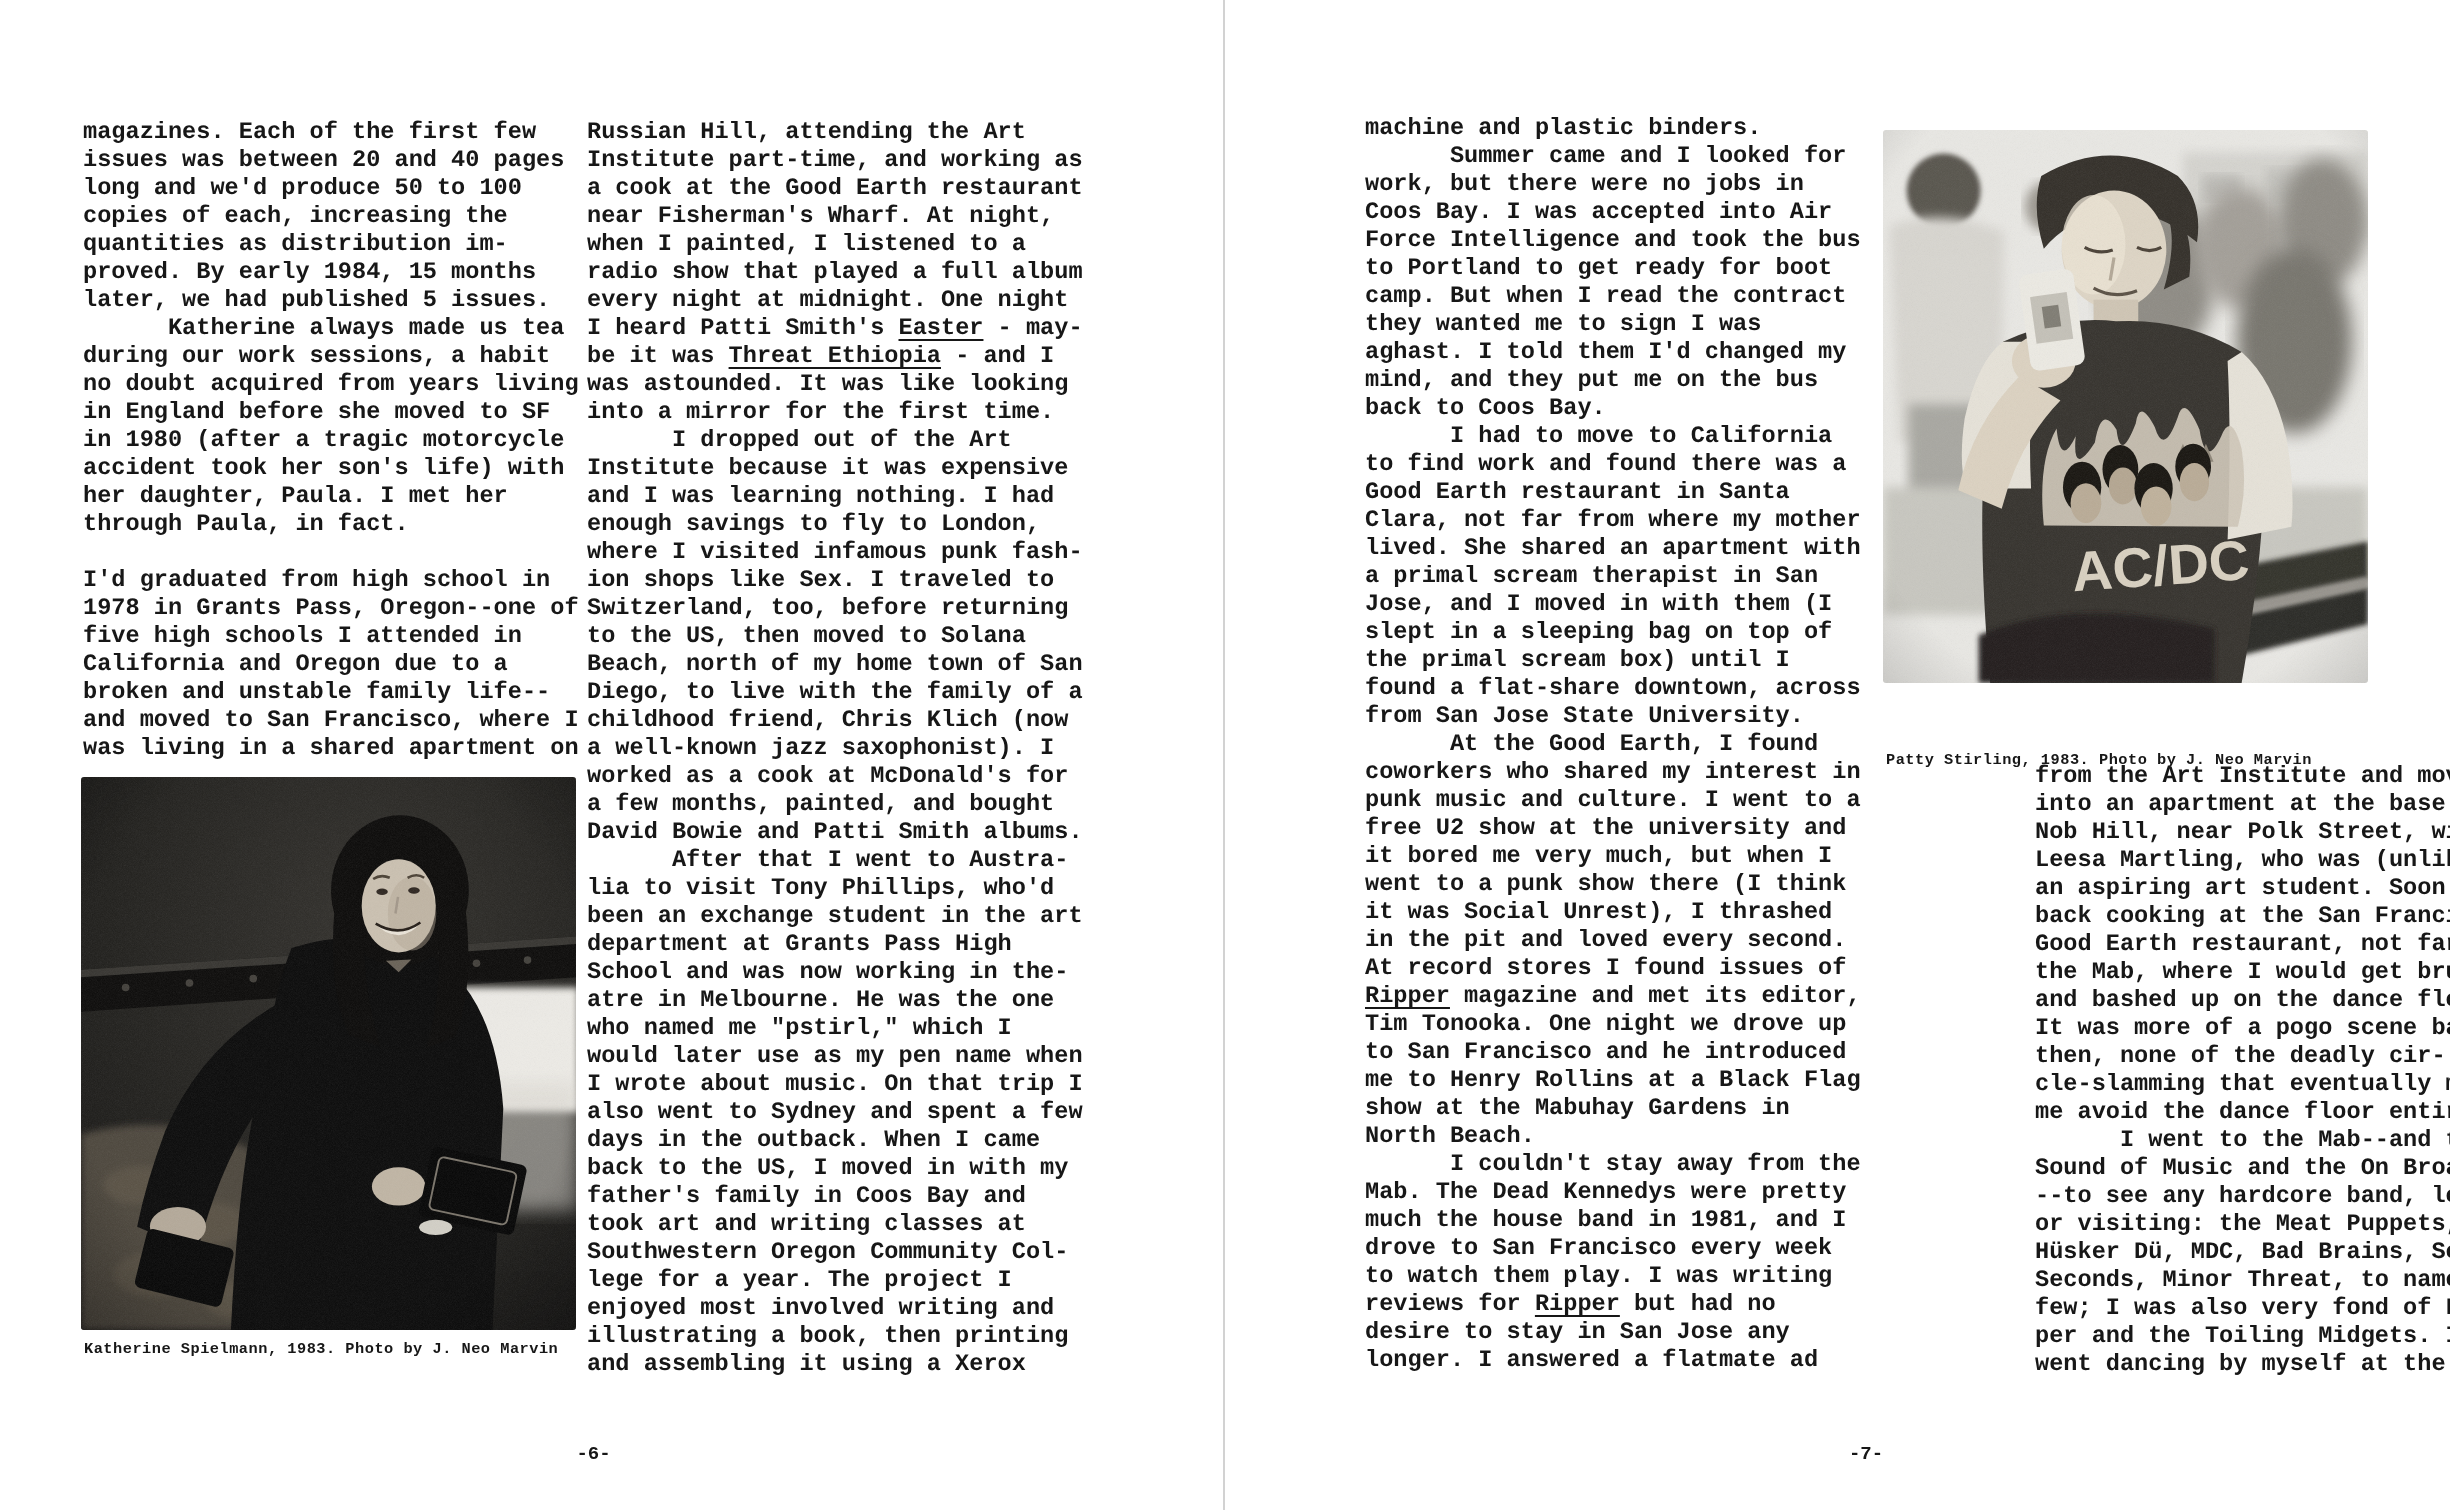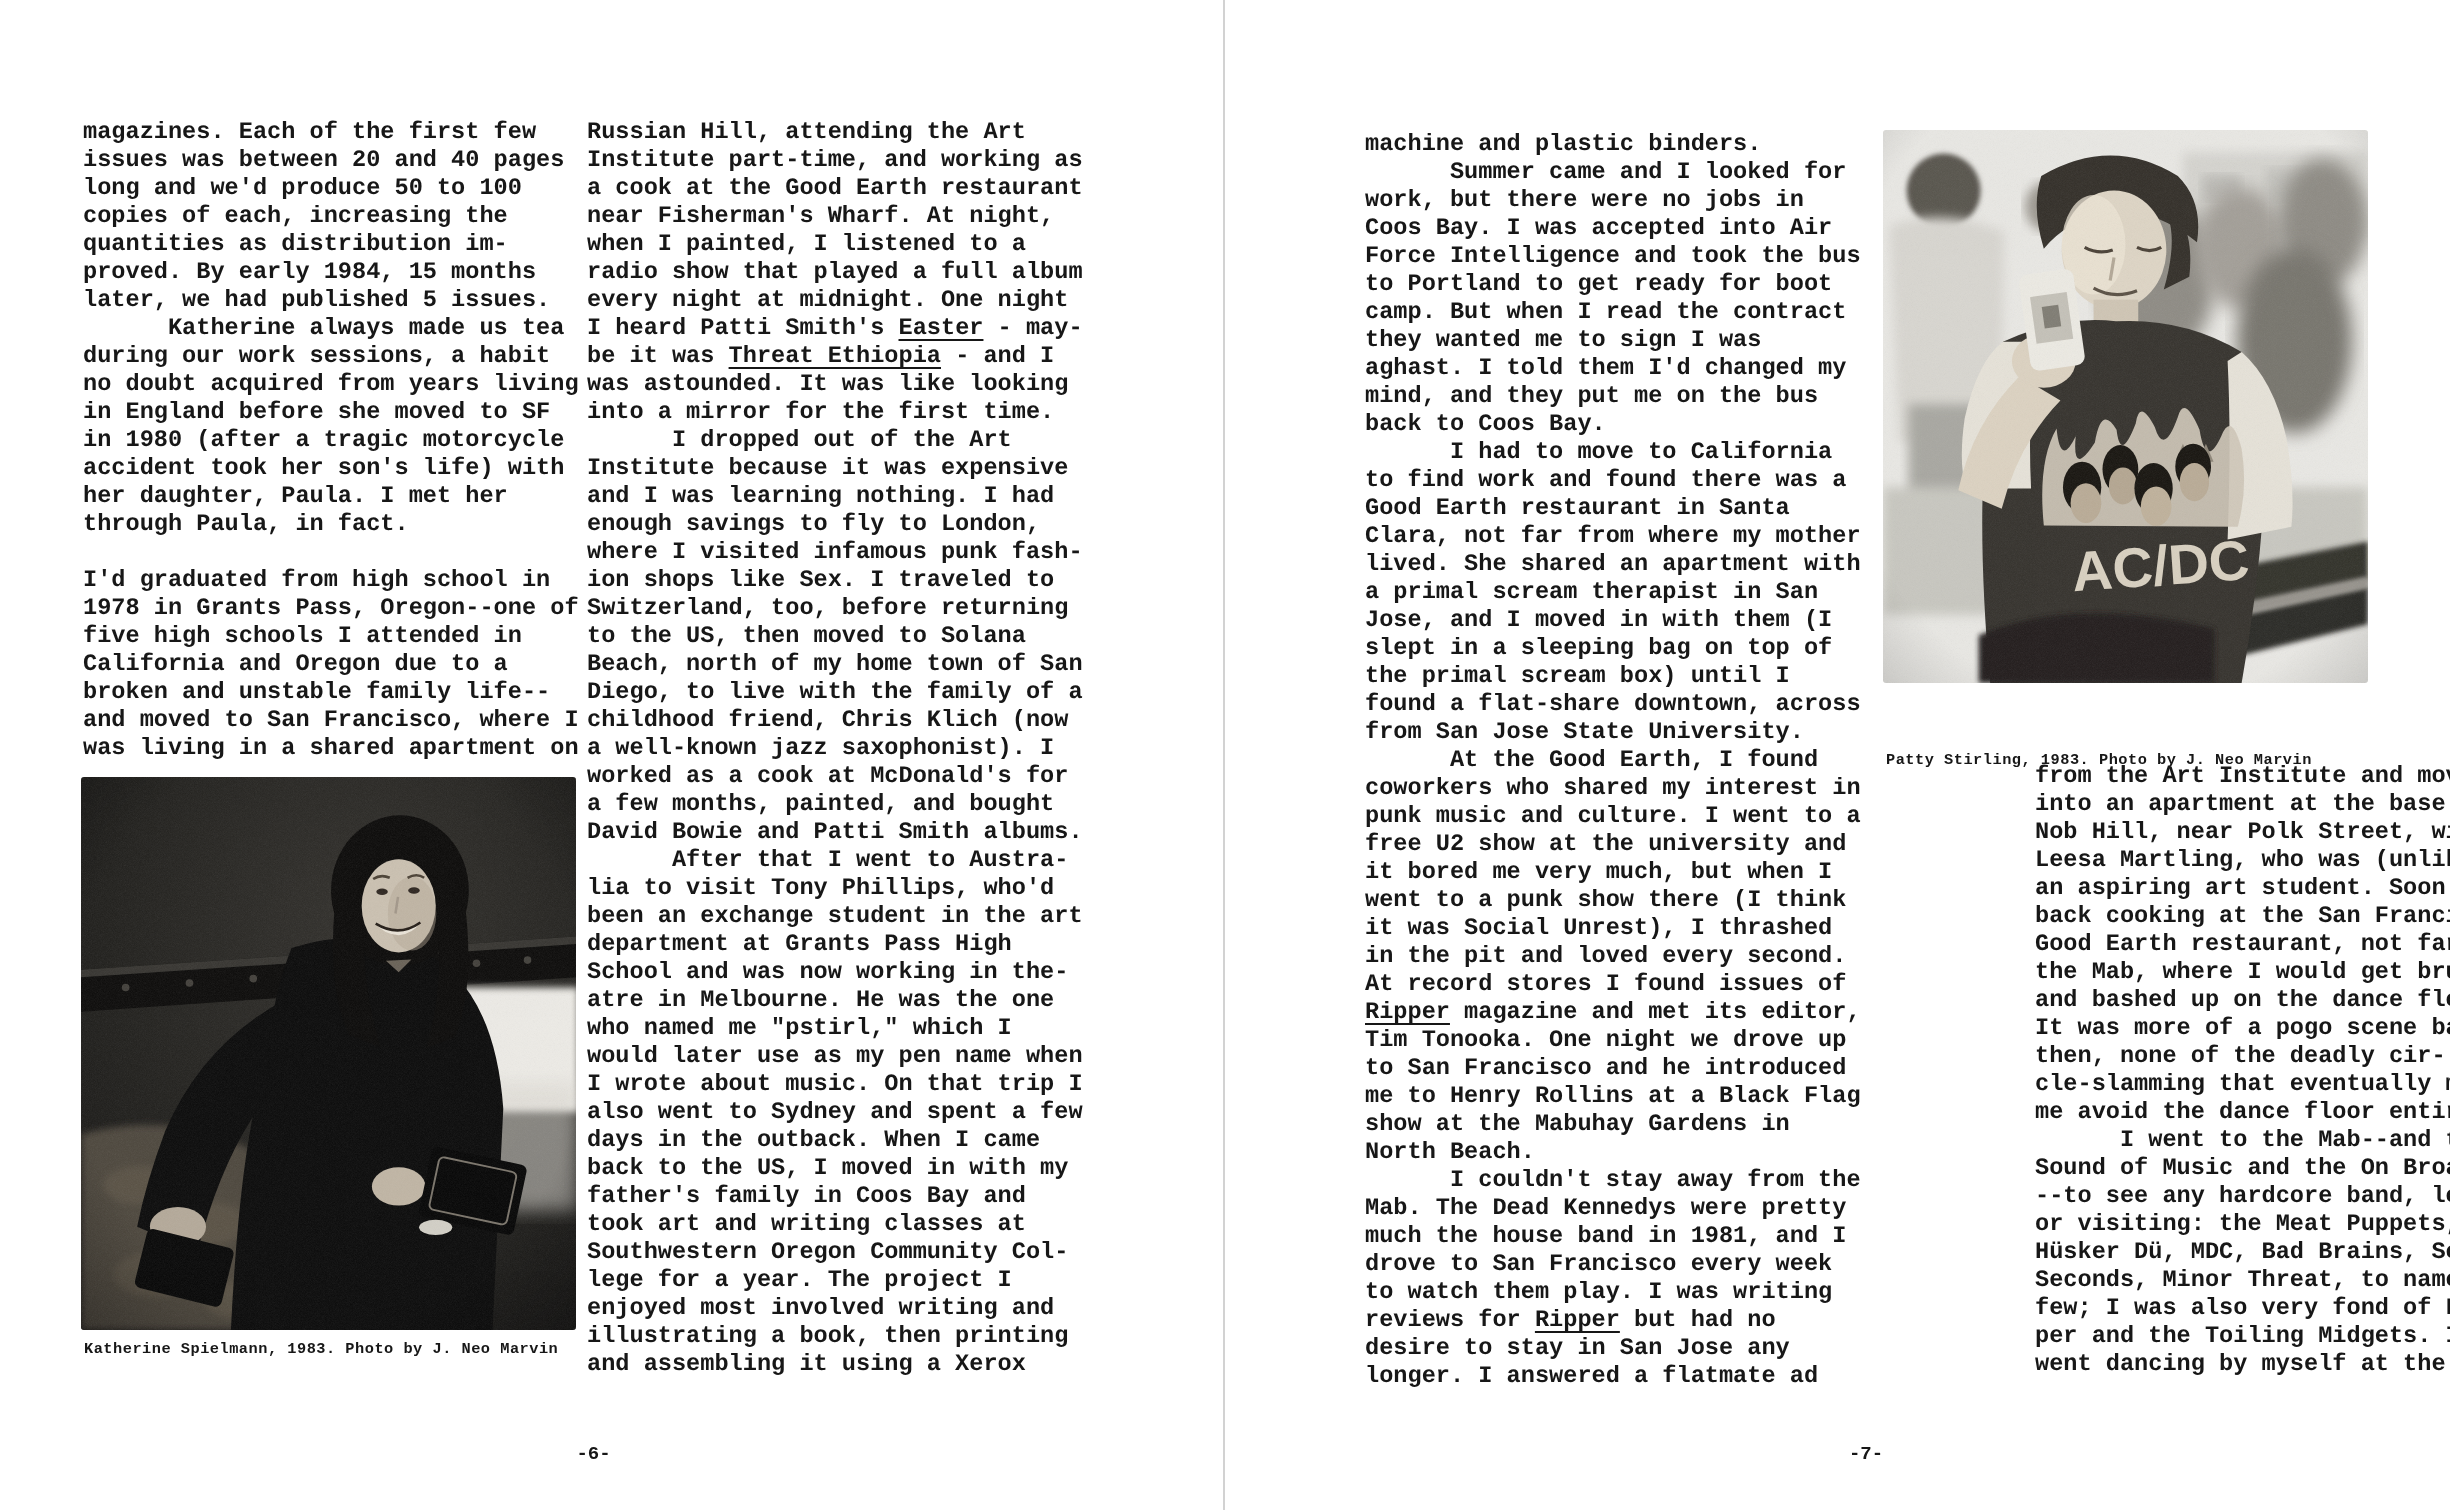--- a/index.html
+++ b/index.html
@@ -25,21 +25,21 @@
   }
   figure.photo{margin:0;position:absolute;}
   figure.photo svg{display:block;width:100%;height:100%;border-radius:3.2px;}
   
   #photo-k{left:81px;top:777px;width:495px;height:553px;}
   #photo-p{left:1883px;top:130px;width:485px;height:553px;}
   #p6c1{left:83px;top:119px;}
   #p6c2{left:587px;top:119px;}
   #cap-k{left:84px;top:1340px;}
   #pn6{left:83px;top:1443px;width:1021px;}
-  #p7c1{left:1365px;top:131px;}
+  #p7c1{left:1365px;top:115px;}
   #cap-p{left:1886px;top:703px;margin-top:48px;}
   #p7c2{left:1991px;top:763px;margin-left:44px;}
   #pn7{left:1365px;top:1443px;width:1002px;}
 </style>
 </head>
 <body>
 
 <div class="sheet">
 
   <section>

